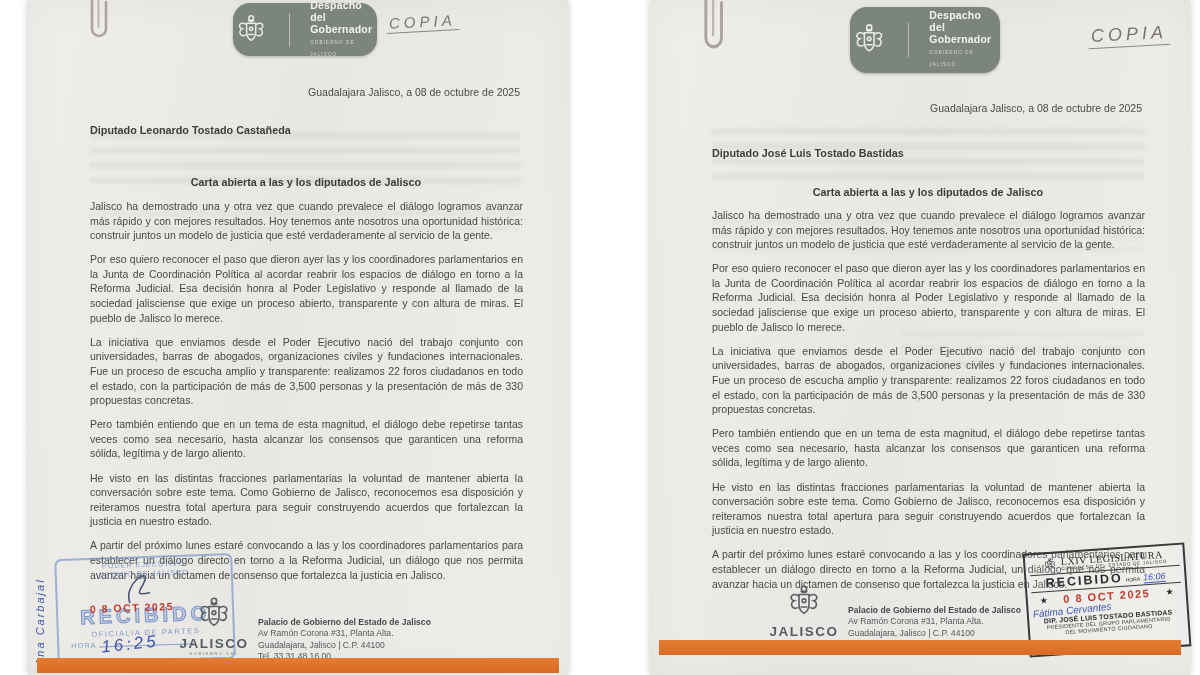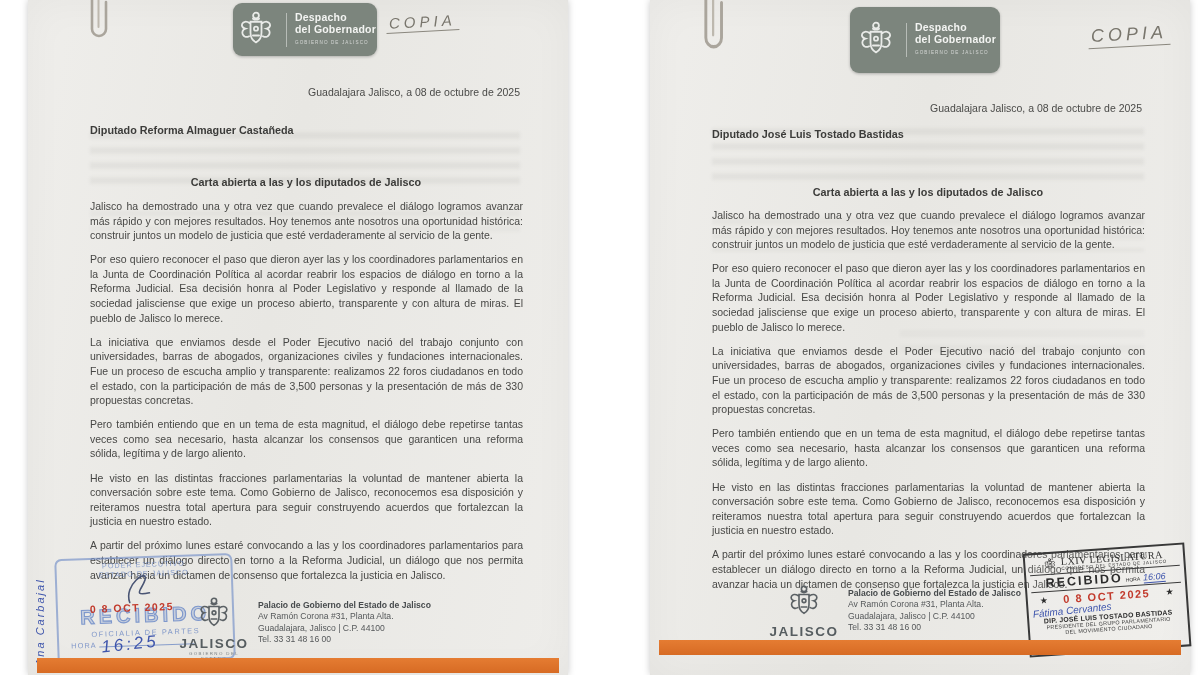--- a/index.html
+++ b/index.html
@@ -11,23 +11,23 @@
   .page { position:absolute; top:0; height:675px; width:540px;
           background:linear-gradient(100deg,#efeeeb 0%,#e8e7e3 45%,#eeedea 100%);
           box-shadow:0 0 7px rgba(0,0,0,.22), inset 0 0 40px rgba(0,0,0,.04); }
   .page-left  { left:28px; }
   .page-right { left:650px; }
 
   
   .paperclip { position:absolute; }
 
   
-  .lh-box { position:absolute; background:#7c857d; border-radius:9px;
+  .lh-box { position:absolute; background:#7c857d; border-radius:17px;
             box-shadow:0 1px 3px rgba(0,0,0,.25);
-            display:flex; align-items:center; justify-content:center; gap:8px;
+            display:flex; align-items:center; justify-content:center; gap:20px;
             color:#f3f4f2; }
   .lh-box .crest { width:44px; height:44px; opacity:.92; }
   .lh-divider { width:1px; height:34px; background:rgba(255,255,255,.45); }
   .lh-text  { line-height:12px; }
   .lh-text .l1,.lh-text .l2 { font-size:10.5px; font-weight:bold; letter-spacing:.2px; }
   .lh-text .sub { font-size:4.6px; letter-spacing:1.1px; color:rgba(255,255,255,.65); margin-top:2px; }
 
   
   .copia { position:absolute; font-style:italic; color:#78756c; letter-spacing:4px;
            transform:rotate(-3deg); border-bottom:1.6px solid #8a877e; padding:0 3px 1px 3px; }
@@ -44,21 +44,21 @@
   
   .bleed { position:absolute; pointer-events:none; opacity:.5; filter:blur(1.4px);
            background:repeating-linear-gradient(to bottom, rgba(125,125,120,.18) 0 7px, rgba(0,0,0,0) 7px 15px); }
 
   
   .footer-brand { position:absolute; text-align:center; color:#565d60; }
   .footer-brand .crest { width:40px; height:40px; color:#5b6165; }
   .footer-brand .brand { font-size:13.5px; font-weight:bold; letter-spacing:1.5px; line-height:11px; }
   .footer-brand .brand-sub { font-size:4.4px; letter-spacing:1.4px; color:#7c8285; margin-top:2px; }
   .footer-text { position:absolute; font-size:8.6px; color:#55585a; line-height:11.3px; }
-  .footer-text .f1 { font-weight:bold; color:#474b4d; }
+  .footer-text .f1 { font-weight:bold; color:#474b4d;margin-top:17px; }
   .orange-band { position:absolute; height:15px; background:linear-gradient(#e57c32,#d76b24); }
 
   
   .stamp-blue { position:absolute; width:178px; height:106px; color:#7b97cc;
                 border:2.2px solid rgba(115,143,200,.65); border-radius:7px;
                 transform:rotate(-2deg); text-align:center; padding-top:3px; }
   .stamp-blue .s-tiny { font-size:7.2px; letter-spacing:1px; color:rgba(110,138,196,.8); line-height:8.5px; }
   .stamp-blue .s-big  { font-size:20px; font-weight:bold; letter-spacing:4px; margin-top:26px;
                         color:rgba(122,150,205,.32); -webkit-text-stroke:1.1px rgba(110,140,200,.85); }
   .stamp-blue .s-office { font-size:7.4px; letter-spacing:1.6px; color:rgba(110,138,196,.85); margin-top:1px; }
@@ -133,21 +133,21 @@
     </div>
 
     <div class="copia" style="left:358px; top:13px; font-size:15px;">COPIA</div>
 
     <div class="bleed" style="left:62px; top:132px; width:430px; height:52px;"></div>
     <div class="bleed" style="left:62px; top:210px; width:430px; height:30px; opacity:.3;"></div>
 
     <div class="date-line" style="top:86px;">Guadalajara Jalisco, a 08 de octubre de 2025</div>
 
     <div class="addressee" style="top:123px;">
-      <div>Diputado Reforma Almaguer Castañeda</div>
+      <div>Diputado Leonardo Tostado Castañeda</div>
     </div>
 
     <div class="doc-title" style="top:176px;">Carta abierta a las y los diputados de Jalisco</div>
 
     <div class="body-text" style="top:199px;">
       <p>Jalisco ha demostrado una y otra vez que cuando prevalece el diálogo logramos avanzar más rápido y con mejores resultados. Hoy tenemos ante nosotros una oportunidad histórica: construir juntos un modelo de justicia que esté verdaderamente al servicio de la gente.</p>
       <p>Por eso quiero reconocer el paso que dieron ayer las y los coordinadores parlamentarios en la Junta de Coordinación Política al acordar reabrir los espacios de diálogo en torno a la Reforma Judicial. Esa decisión honra al Poder Legislativo y responde al llamado de la sociedad jalisciense que exige un proceso abierto, transparente y con altura de miras. El pueblo de Jalisco lo merece.</p>
       <p>La iniciativa que enviamos desde el Poder Ejecutivo nació del trabajo conjunto con universidades, barras de abogados, organizaciones civiles y fundaciones internacionales. Fue un proceso de escucha amplio y transparente: realizamos 22 foros ciudadanos en todo el estado, con la participación de más de 3,500 personas y la presentación de más de 330 propuestas concretas.</p>
       <p>Pero también entiendo que en un tema de esta magnitud, el diálogo debe repetirse tantas veces como sea necesario, hasta alcanzar los consensos que garanticen una reforma sólida, legítima y de largo aliento.</p>
       <p>He visto en las distintas fracciones parlamentarias la voluntad de mantener abierta la conversación sobre este tema. Como Gobierno de Jalisco, reconocemos esa disposición y reiteramos nuestra total apertura para seguir construyendo acuerdos que fortalezcan la justicia en nuestro estado.</p>
@@ -207,21 +207,21 @@
     </div>
 
     <div class="copia" style="left:438px; top:24px; font-size:18px;">COPIA</div>
 
     <div class="bleed" style="left:62px; top:128px; width:432px; height:58px;"></div>
     <div class="bleed" style="left:62px; top:218px; width:432px; height:34px; opacity:.35;"></div>
     <div class="bleed" style="left:250px; top:330px; width:244px; height:40px; opacity:.28;"></div>
 
     <div class="date-line" style="top:102px;">Guadalajara Jalisco, a 08 de octubre de 2025</div>
 
-    <div class="addressee" style="top:127px;">
+    <div class="addressee" style="top:146px;">
       <div>Diputado José Luis Tostado Bastidas</div>
     </div>
 
     <div class="doc-title" style="top:186px;">Carta abierta a las y los diputados de Jalisco</div>
 
     <div class="body-text" style="top:208px;">
       <p>Jalisco ha demostrado una y otra vez que cuando prevalece el diálogo logramos avanzar más rápido y con mejores resultados. Hoy tenemos ante nosotros una oportunidad histórica: construir juntos un modelo de justicia que esté verdaderamente al servicio de la gente.</p>
       <p>Por eso quiero reconocer el paso que dieron ayer las y los coordinadores parlamentarios en la Junta de Coordinación Política al acordar reabrir los espacios de diálogo en torno a la Reforma Judicial. Esa decisión honra al Poder Legislativo y responde al llamado de la sociedad jalisciense que exige un proceso abierto, transparente y con altura de miras. El pueblo de Jalisco lo merece.</p>
       <p>La iniciativa que enviamos desde el Poder Ejecutivo nació del trabajo conjunto con universidades, barras de abogados, organizaciones civiles y fundaciones internacionales. Fue un proceso de escucha amplio y transparente: realizamos 22 foros ciudadanos en todo el estado, con la participación de más de 3,500 personas y la presentación de más de 330 propuestas concretas.</p>
       <p>Pero también entiendo que en un tema de esta magnitud, el diálogo debe repetirse tantas veces como sea necesario, hasta alcanzar los consensos que garanticen una reforma sólida, legítima y de largo aliento.</p>

